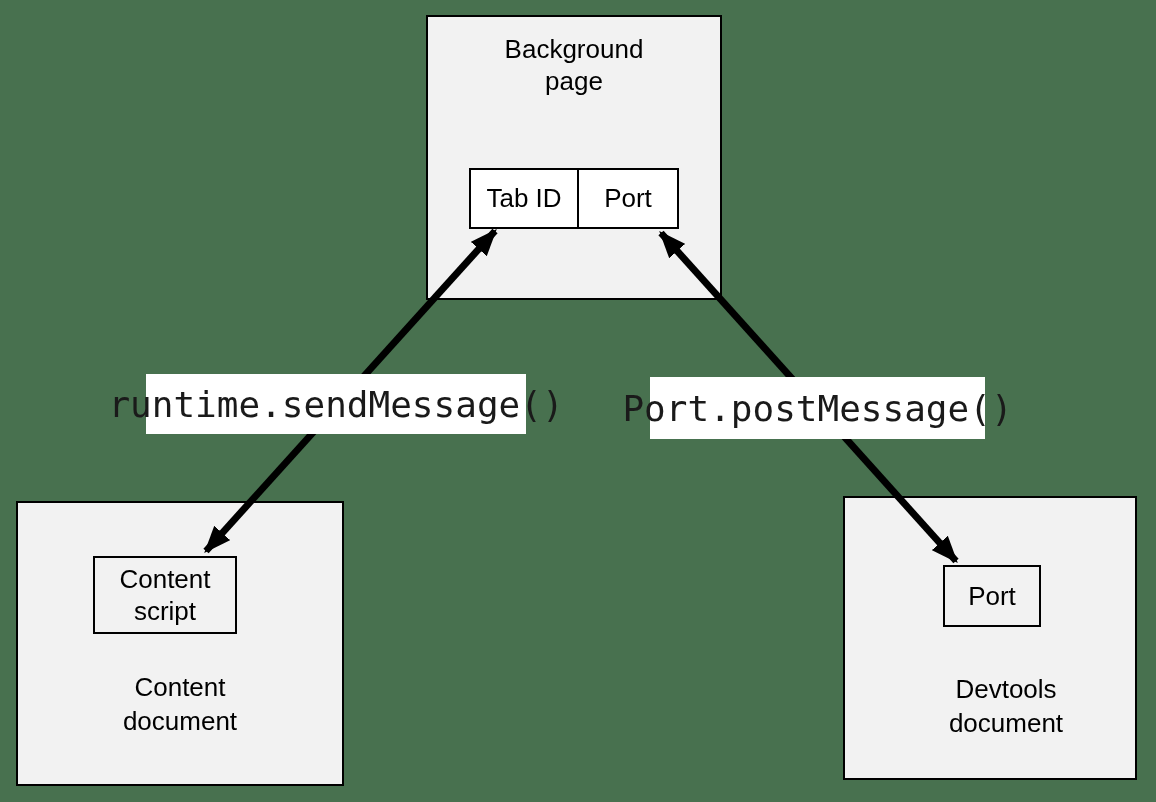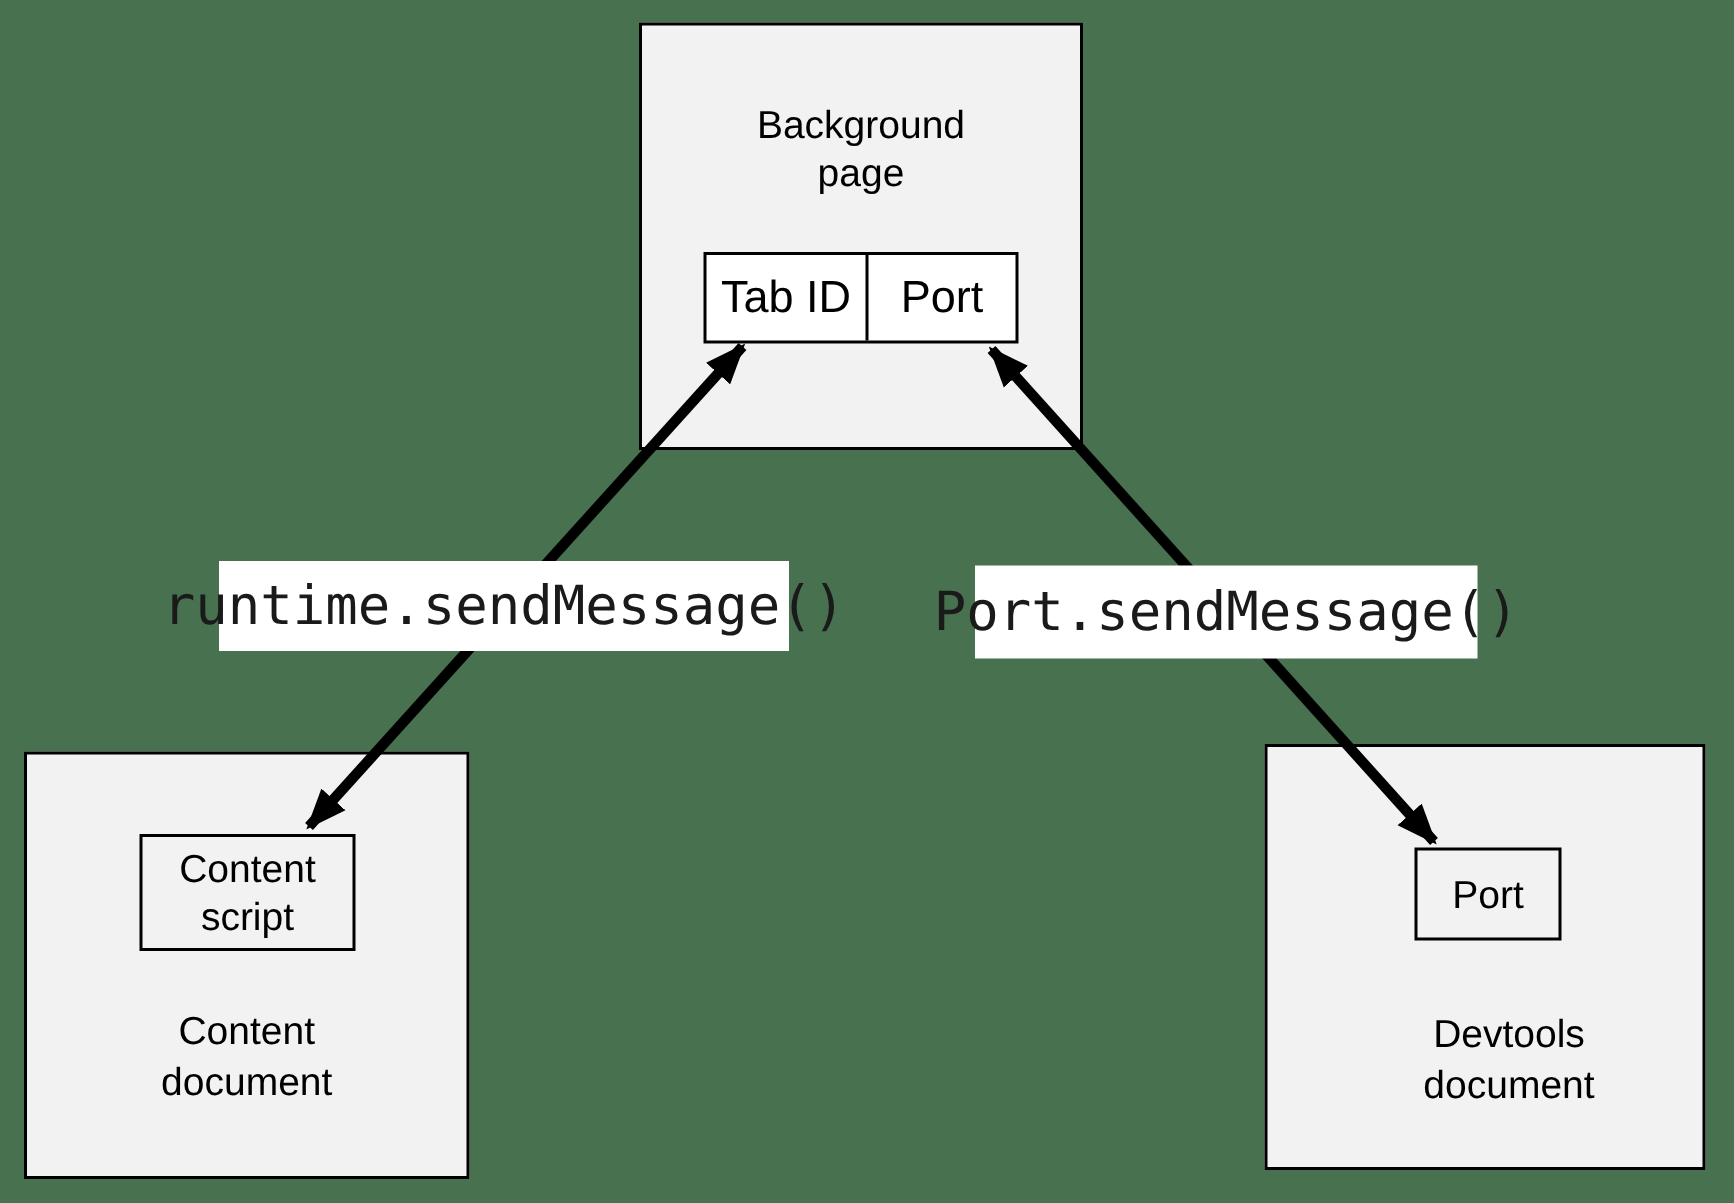--- a/index.html
+++ b/index.html
@@ -24,21 +24,21 @@
     box-sizing: border-box;
     z-index: 1;
   }
   .box-title {
     text-align: center;
     white-space: pre-line;
     font-size: 26px;
     line-height: 32px;
   }
   .top-title {
-    padding-top: 50px;
+    padding-top: 16px;
   }
   .caption {
     position: absolute;
     left: 0;
     right: 0;
     text-align: center;
     white-space: pre-line;
     font-size: 26px;
     line-height: 34px;
   }
@@ -50,21 +50,21 @@
     height: 61px;
     display: flex;
     border: 2px solid #000;
     box-sizing: border-box;
     background: #FFFFFF;
   }
   .tab-cell {
     display: flex;
     align-items: center;
     justify-content: center;
-    font-size: 30px;
+    font-size: 26px;
     box-sizing: border-box;
   }
   .tab-cell.first {
     width: 108px;
     border-right: 2px solid #000;
   }
   .tab-cell.second {
     flex: 1;
   }
   .inner-box {
@@ -131,21 +131,21 @@
 
   <div class="box" style="left:426px; top:15px; width:296px; height:285px;">
     <div class="box-title top-title">Background
 page</div>
     <div class="tab-table">
       <div class="tab-cell first">Tab ID</div>
       <div class="tab-cell second">Port</div>
     </div>
   </div>
 
-  <div class="box" style="left:16px; top:501px; width:297px; height:285px;padding-left:36px;">
+  <div class="box" style="left:16px; top:501px; width:328px; height:285px;padding-left:36px;">
     <div class="inner-box inner-content-script">Content
 script</div>
     <div class="caption" style="top:167px;">Content
 document</div>
   </div>
 
   <div class="box" style="left:843px; top:496px; width:294px; height:284px;">
     <div class="inner-box inner-port">Port</div>
     <div class="caption" style="top:174px;padding-left:32px;">Devtools
 document</div>
@@ -155,15 +155,15 @@
     <defs>
       <marker id="arrowhead" viewBox="0 0 10 8" refX="9" refY="4" markerWidth="27" markerHeight="22" markerUnits="userSpaceOnUse" orient="auto-start-reverse">
         <path d="M0,0 L10,4 L0,8 Z" fill="#000"></path>
       </marker>
     </defs>
     <line x1="206" y1="551" x2="495" y2="231" stroke="#000" stroke-width="7" marker-start="url(#arrowhead)" marker-end="url(#arrowhead)"></line>
     <line x1="661" y1="233" x2="956" y2="561" stroke="#000" stroke-width="7" marker-start="url(#arrowhead)" marker-end="url(#arrowhead)"></line>
   </svg>
 
   <div class="code-label label-runtime">runtime.sendMessage()</div>
-  <div class="code-label label-port">Port.sendMessage()</div>
+  <div class="code-label label-port">Port.postMessage()</div>
 
 </div>
 
 </body></html>

